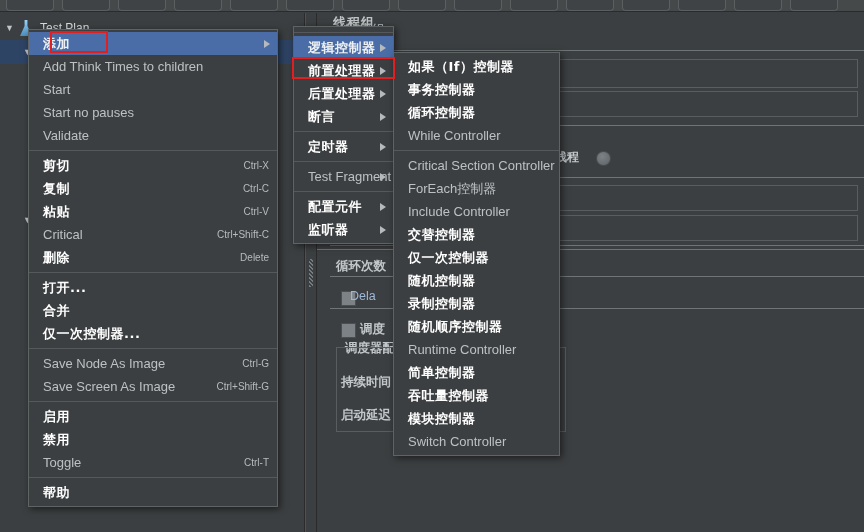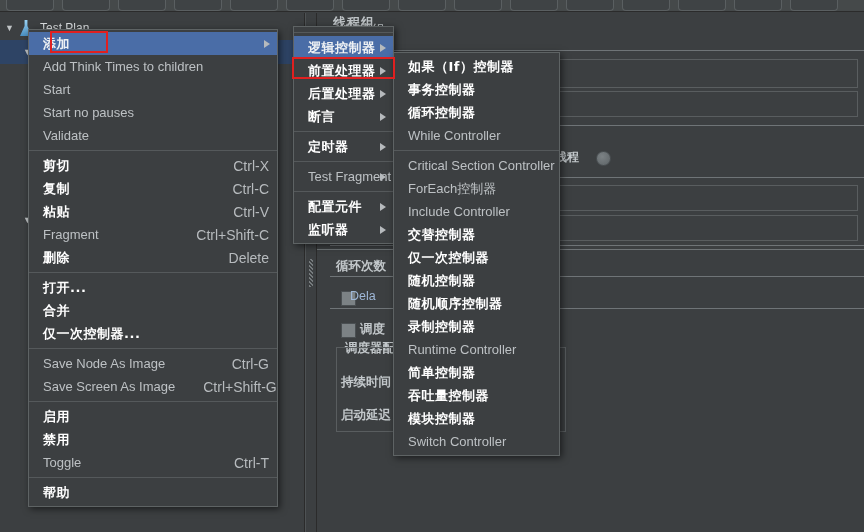--- a/index.html
+++ b/index.html
@@ -115,21 +115,21 @@
     position: relative;
     display: flex; align-items: center;
     height: 23px;
     padding: 0 8px 0 14px;
     font-size: 13px;
     color: #bdc1c4;
     white-space: nowrap;
     box-sizing: border-box;
   }
   .mi .mlabel { flex: 0 0 auto; }
-  .mi .macc { margin-left: auto; font-size: 14px; color: #b7bbbe; padding-left: 28px; }
+  .mi .macc { margin-left: auto; font-size: 10px; color: #b7bbbe; padding-left: 28px; }
   .mi.cjk .mlabel { font-family: "DejaVu Sans", "Liberation Sans", sans-serif; font-weight: bold; color:#ffffff; letter-spacing:.5px;}
   .mi.hl { background: #4a6da7; }
   .mi.hl .mlabel { color: #eef1f4; }
   .arrow {
     position: absolute; right: 7px; top: 50%; margin-top: -4px;
     width: 0; height: 0;
     border-left: 6px solid #b6babd;
     border-top: 4px solid transparent;
     border-bottom: 4px solid transparent;
   }
@@ -327,21 +327,21 @@
       </div>
       <div class="mi cjk">
         <span class="mlabel">复制</span>
         <span class="macc">Ctrl-C</span>
       </div>
       <div class="mi cjk">
         <span class="mlabel">粘贴</span>
         <span class="macc">Ctrl-V</span>
       </div>
       <div class="mi">
-        <span class="mlabel">Fragment</span>
+        <span class="mlabel">Critical</span>
         <span class="macc">Ctrl+Shift-C</span>
       </div>
       <div class="mi cjk">
         <span class="mlabel">删除</span>
         <span class="macc">Delete</span>
       </div>
       <div class="msep"></div>
       <div class="mi cjk">
         <span class="mlabel">打开...</span>
       </div>
@@ -442,24 +442,24 @@
       <div class="mi cjk">
         <span class="mlabel">交替控制器</span>
       </div>
       <div class="mi cjk">
         <span class="mlabel">仅一次控制器</span>
       </div>
       <div class="mi cjk">
         <span class="mlabel">随机控制器</span>
       </div>
       <div class="mi cjk">
+        <span class="mlabel">录制控制器</span>
+      </div>
+      <div class="mi cjk">
         <span class="mlabel">随机顺序控制器</span>
-      </div>
-      <div class="mi cjk">
-        <span class="mlabel">录制控制器</span>
       </div>
       <div class="mi">
         <span class="mlabel">Runtime Controller</span>
       </div>
       <div class="mi cjk">
         <span class="mlabel">简单控制器</span>
       </div>
       <div class="mi cjk">
         <span class="mlabel">吞吐量控制器</span>
       </div>

